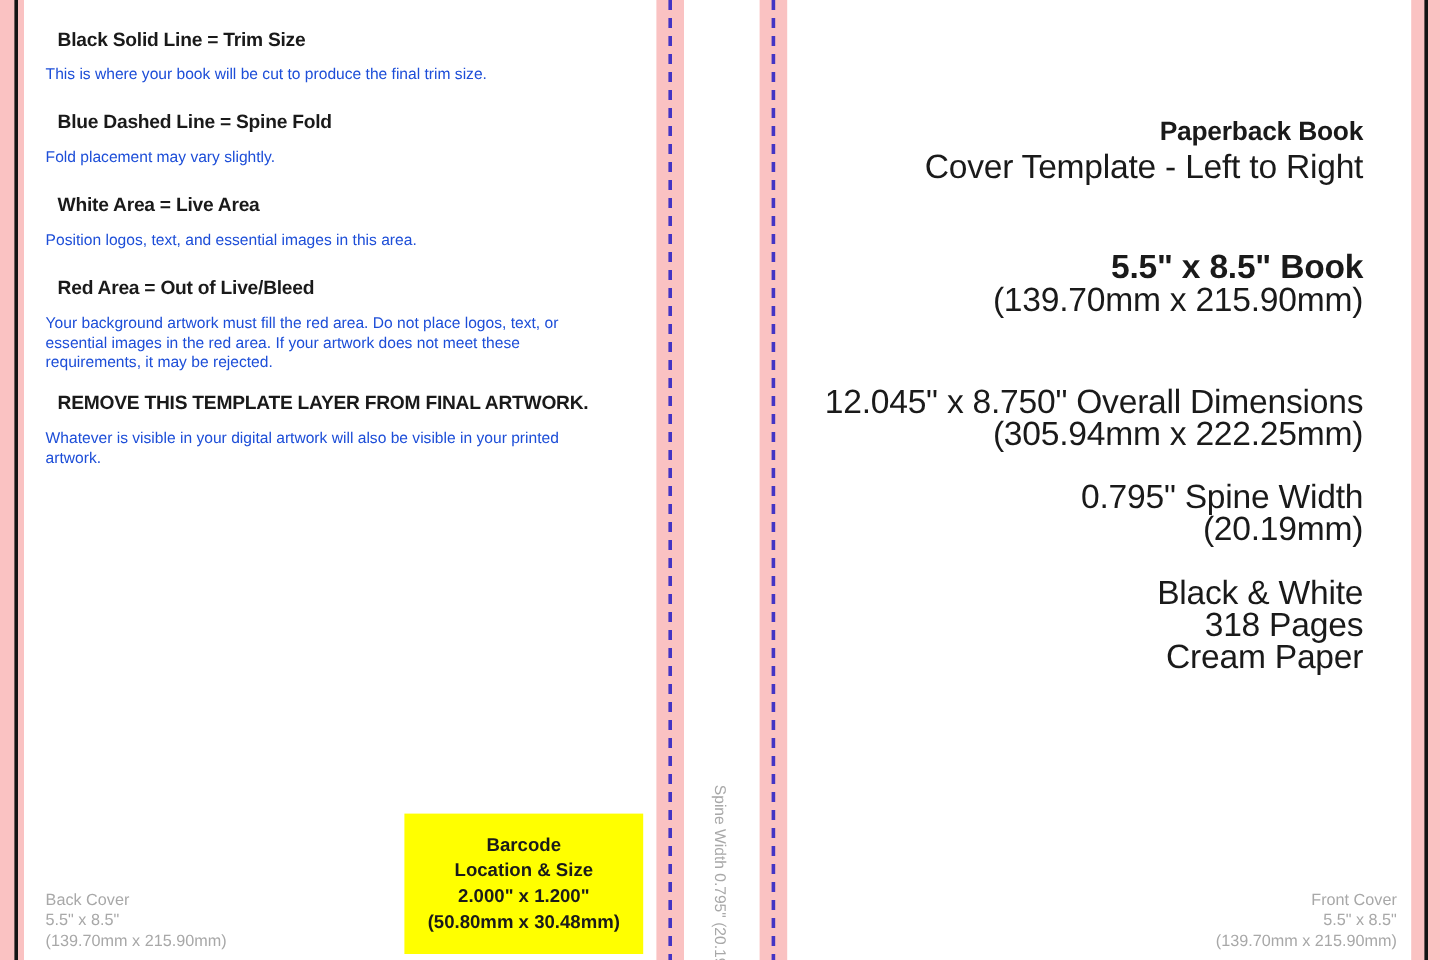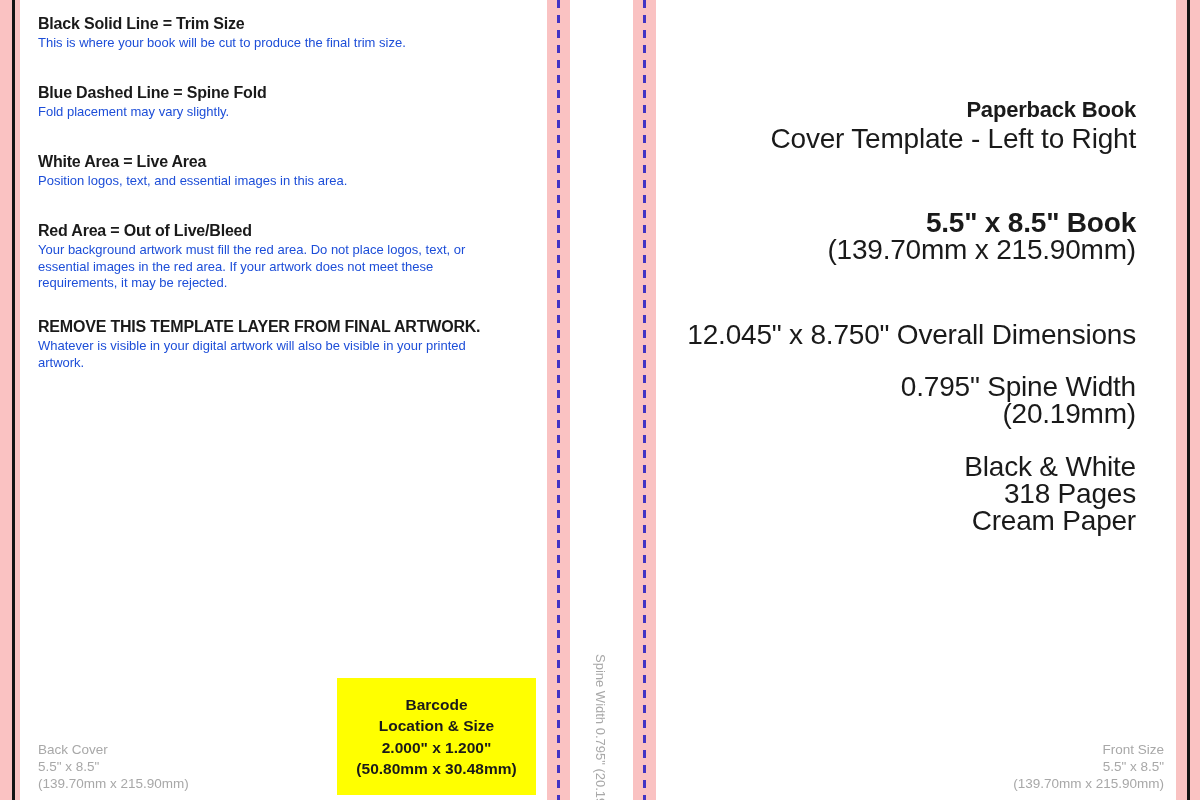--- a/index.html
+++ b/index.html
@@ -22,21 +22,21 @@
   .trim-line.right{left:1187px;}
   .fold-line{
     position:absolute;top:0;bottom:0;width:3px;
     background:repeating-linear-gradient(180deg,var(--fold-blue) 0 8px,transparent 8px 15px);
   }
   .fold-line.left{left:557px;}
   .fold-line.right{left:643px;}
   
   .section{position:absolute;left:38px;width:478px;}
   .section h2{
-    margin:0;font-size:16px;font-weight:bold;letter-spacing:-0.2px;line-height:20px;
+    margin:10px;font-size:16px;font-weight:bold;letter-spacing:-0.2px;line-height:20px;
   }
   .section p{
     margin:1px 0 0 0;font-size:13px;line-height:16.5px;white-space:pre-line;color:#1d4ed8;
   }
   .s1{top:14px}.s2{top:83px}.s3{top:152px}.s4{top:221px}.s5{top:317px}
   
   .barcode{
     position:absolute;left:337px;top:678px;width:199px;height:117px;
     background:var(--barcode-yellow);
     display:flex;flex-direction:column;justify-content:center;align-items:center;
@@ -117,29 +117,30 @@
   <div class="spine-label">Spine Width 0.795" (20.19 mm)</div>
   <div class="strip spine-right"></div>
   <div class="fold-line right"></div>
 
   <div class="front-info">
     <div class="b title">Paperback Book</div>
     <div class="gap-sub">Cover Template - Left to Right</div>
     <div class="b gap-book">5.5" x 8.5" Book</div>
     <div>(139.70mm x 215.90mm)</div>
     <div class="gap-overall">12.045" x 8.750" Overall Dimensions</div>
+    <div>(305.94mm x 222.25mm)</div>
     <div class="gap-spine">0.795" Spine Width</div>
     <div>(20.19mm)</div>
     <div class="gap-bw">Black &amp; White</div>
     <div>318 Pages</div>
     <div>Cream Paper</div>
   </div>
 
   <div class="cover-label front">
-    <div>Front Size</div>
+    <div>Front Cover</div>
     <div>5.5" x 8.5"</div>
     <div>(139.70mm x 215.90mm)</div>
   </div>
 
   <div class="strip edge-right"></div>
   <div class="trim-line right"></div>
 
 </div>
 
 </body></html>

